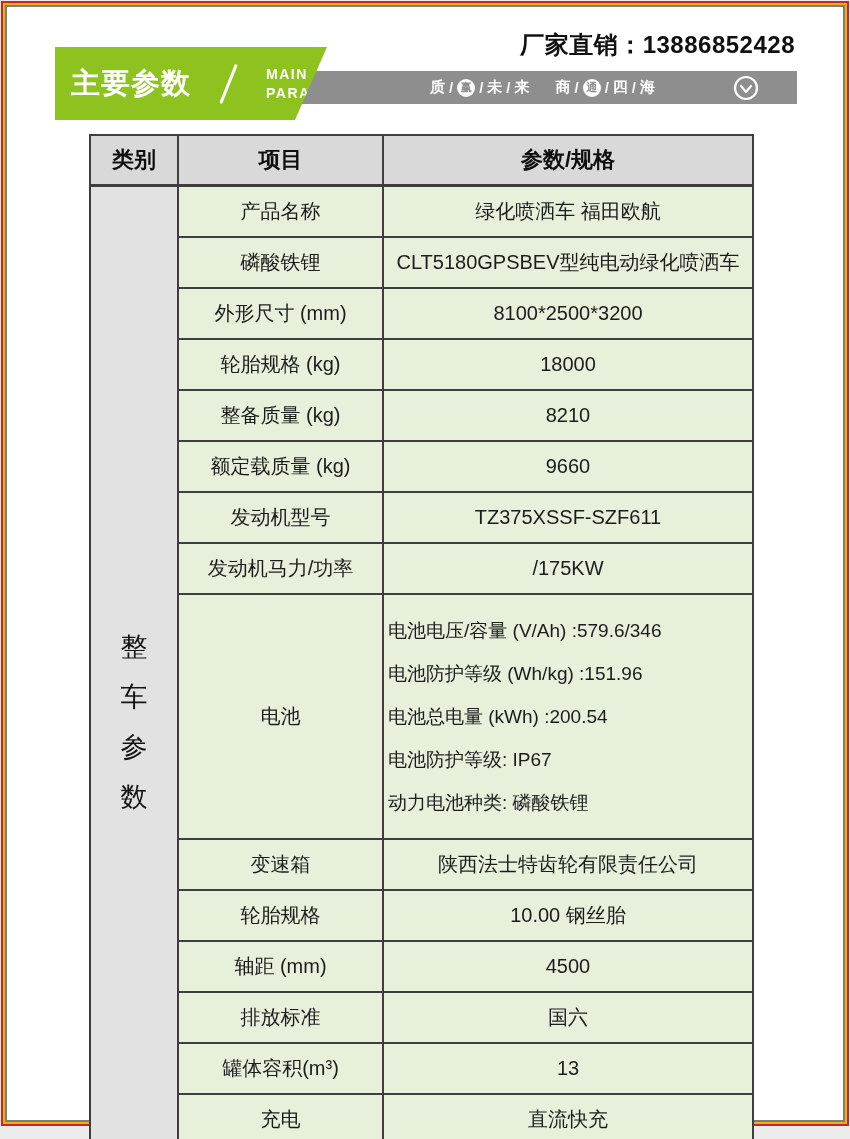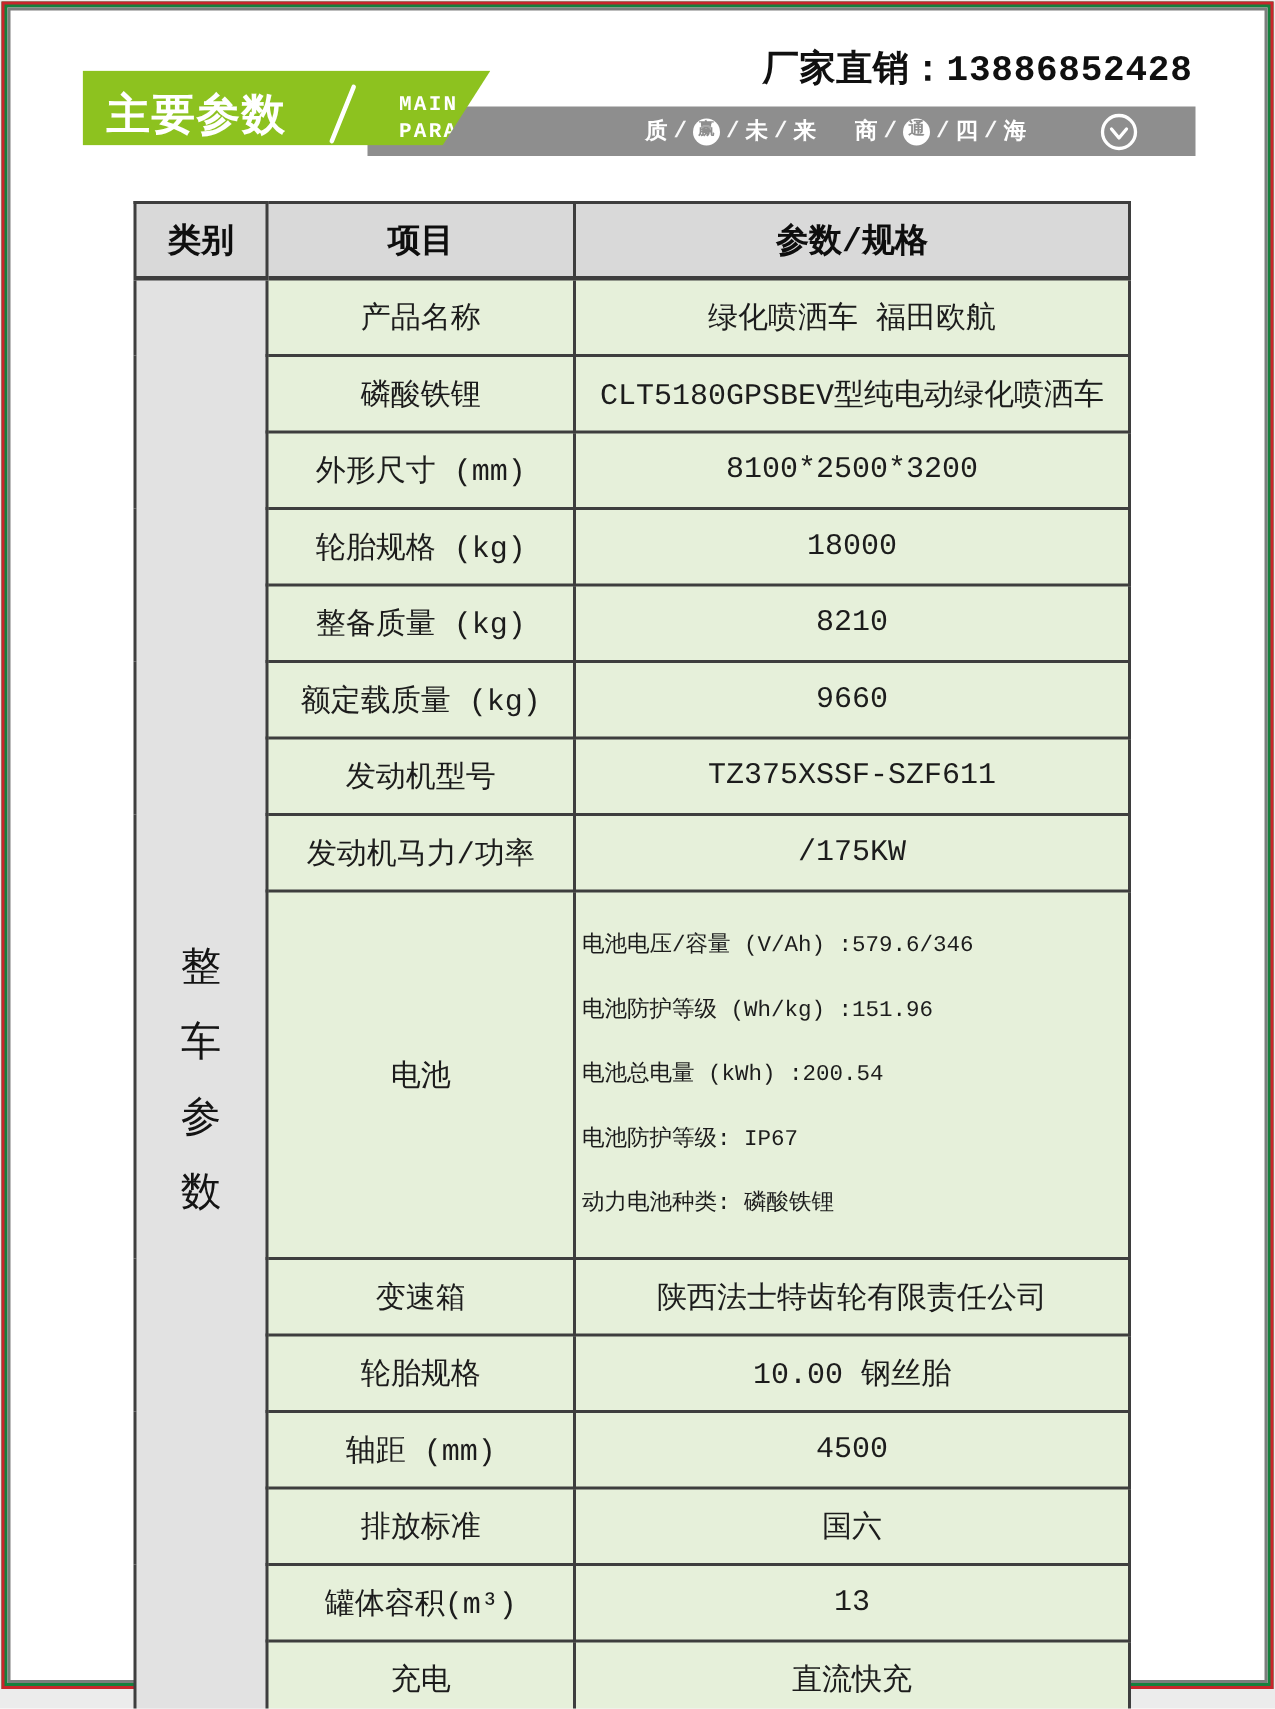--- a/index.html
+++ b/index.html
@@ -4,21 +4,21 @@
 <style>
   html,body{margin:0;padding:0;}
   body{
     width:850px;height:1139px;position:relative;
     background:#ececec;
     font-family:"Liberation Sans","DejaVu Sans",sans-serif;
     overflow:hidden;
   }
   .red-frame{
     position:absolute;left:1px;top:1px;right:1px;bottom:13px;
-    border:2px solid #c9252c;background:#15803d;font-family:Liberation Mono, monospace;
+    border:2px solid #c9252c;background:#eab308;
   }
   .gray-frame{
     position:absolute;left:2px;top:2px;right:2px;bottom:2px;
     border:2px solid #7d7d7d;background:#ffffff;
   }
   .content{position:relative;width:100%;height:100%;}
 
   
   .phone{
     position:absolute;top:22px;right:48px;
@@ -38,24 +38,24 @@
   .circle-char{
     display:inline-flex;align-items:center;justify-content:center;
     width:18px;height:18px;border-radius:50%;background:#ffffff;
     color:#8e8e8e;font-size:11px;font-weight:bold;line-height:1;
   }
   .chevron-wrap{
     position:absolute;right:38px;top:50%;transform:translateY(-50%);
     width:26px;height:26px;
   }
   .green-banner{
-    position:absolute;left:0;top:0;width:272px;height:50px;
+    position:absolute;left:0;top:0;width:272px;height:73px;
     background:#8dc21f;
     clip-path:polygon(0 0,100% 0,calc(100% - 32px) 100%,0 100%);
-    display:flex;align-items:flex-end;gap:24px;
+    display:flex;align-items:center;gap:24px;
   }
   .green-title{
     color:#ffffff;font-size:29px;font-weight:bold;margin-left:16px;
     letter-spacing:1px;white-space:nowrap;
   }
   .title-slash{
     width:3px;height:42px;background:#ffffff;margin:0 12px 0 12px;
     transform:rotate(22deg);border-radius:2px;flex:0 0 auto;
   }
   .green-sub{
@@ -82,21 +82,21 @@
     background:#d9d9d9;height:48px;
     font-size:22px;font-weight:bold;color:#0e0e0e;
     border-bottom-width:3px;
   }
   td.cat-cell{background:#e2e2e2;}
   td.item-cell,td.val-cell{background:#e6f0da;height:49px;font-size:20px;}
   td.val-cell.multi{
     text-align:left;vertical-align:middle;padding:14px 4px 14px 4px;
   }
   td.val-cell.multi .line{
-    font-size:15px;line-height:43px;white-space:nowrap;color:#1c1c1c;
+    font-size:19px;line-height:43px;white-space:nowrap;color:#1c1c1c;
   }
   .vertical-cat{
     display:flex;flex-direction:column;align-items:center;justify-content:center;
     transform:translateY(56px);
     font-size:27px;color:#141414;font-weight:500;line-height:50px;
     white-space:pre;
   }
 </style>
 </head>
 <body>

